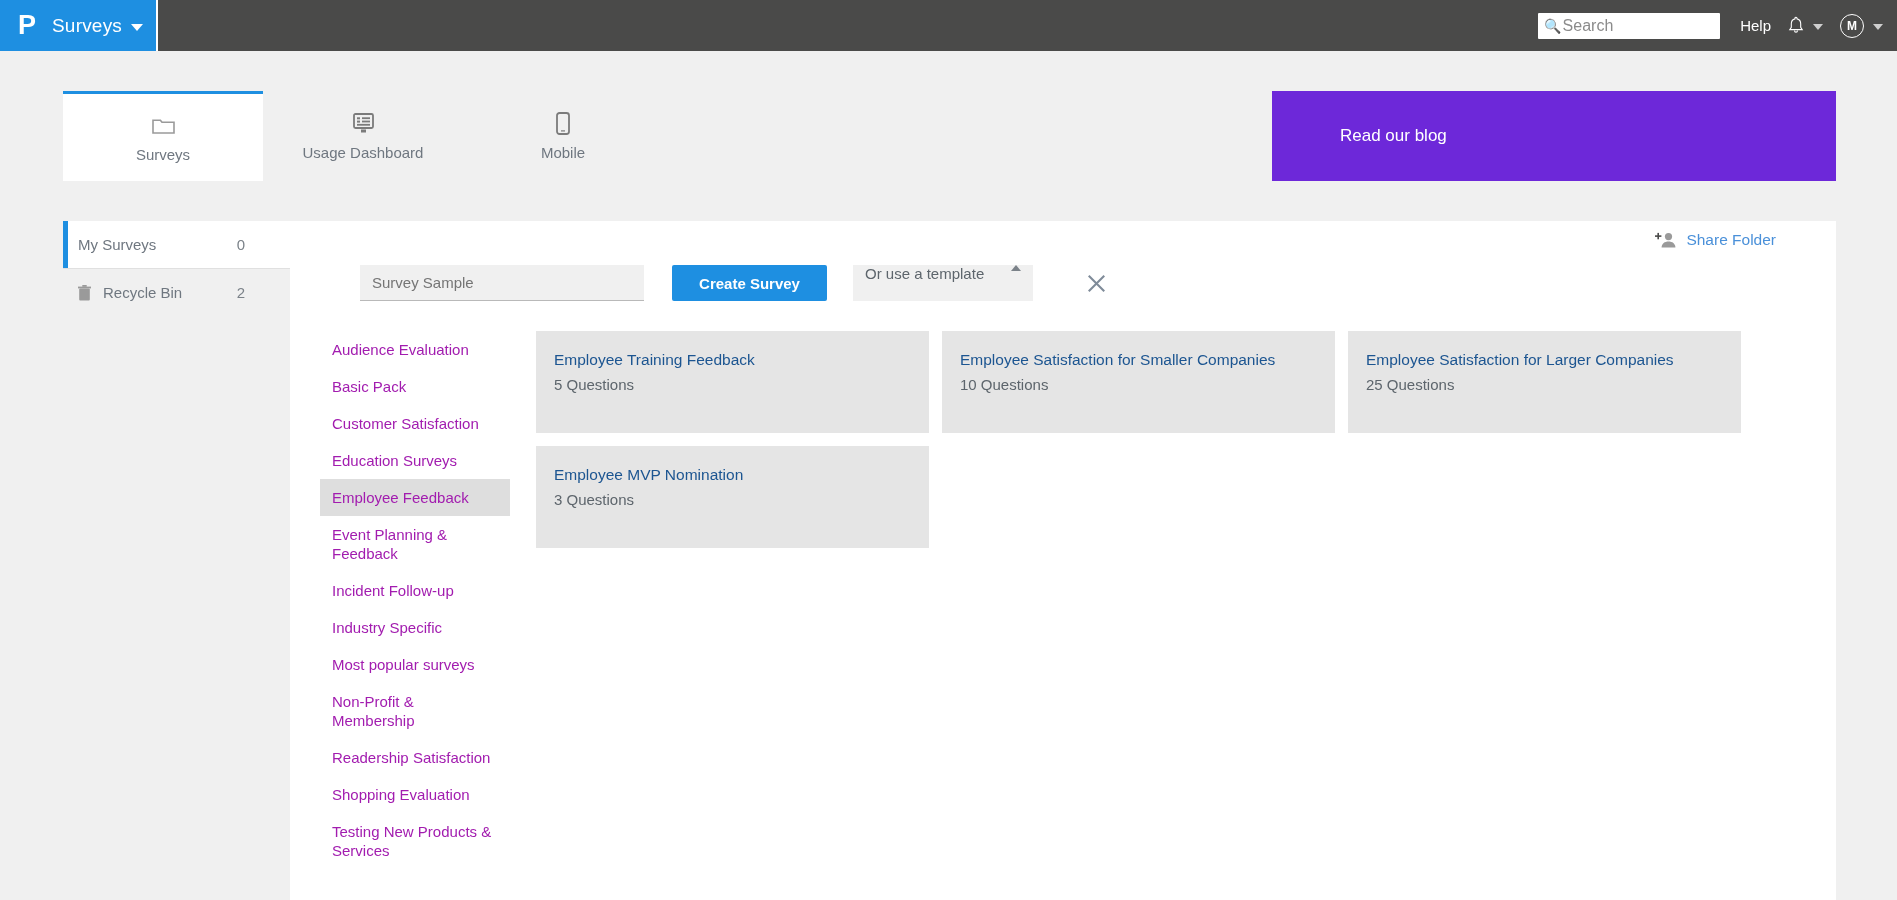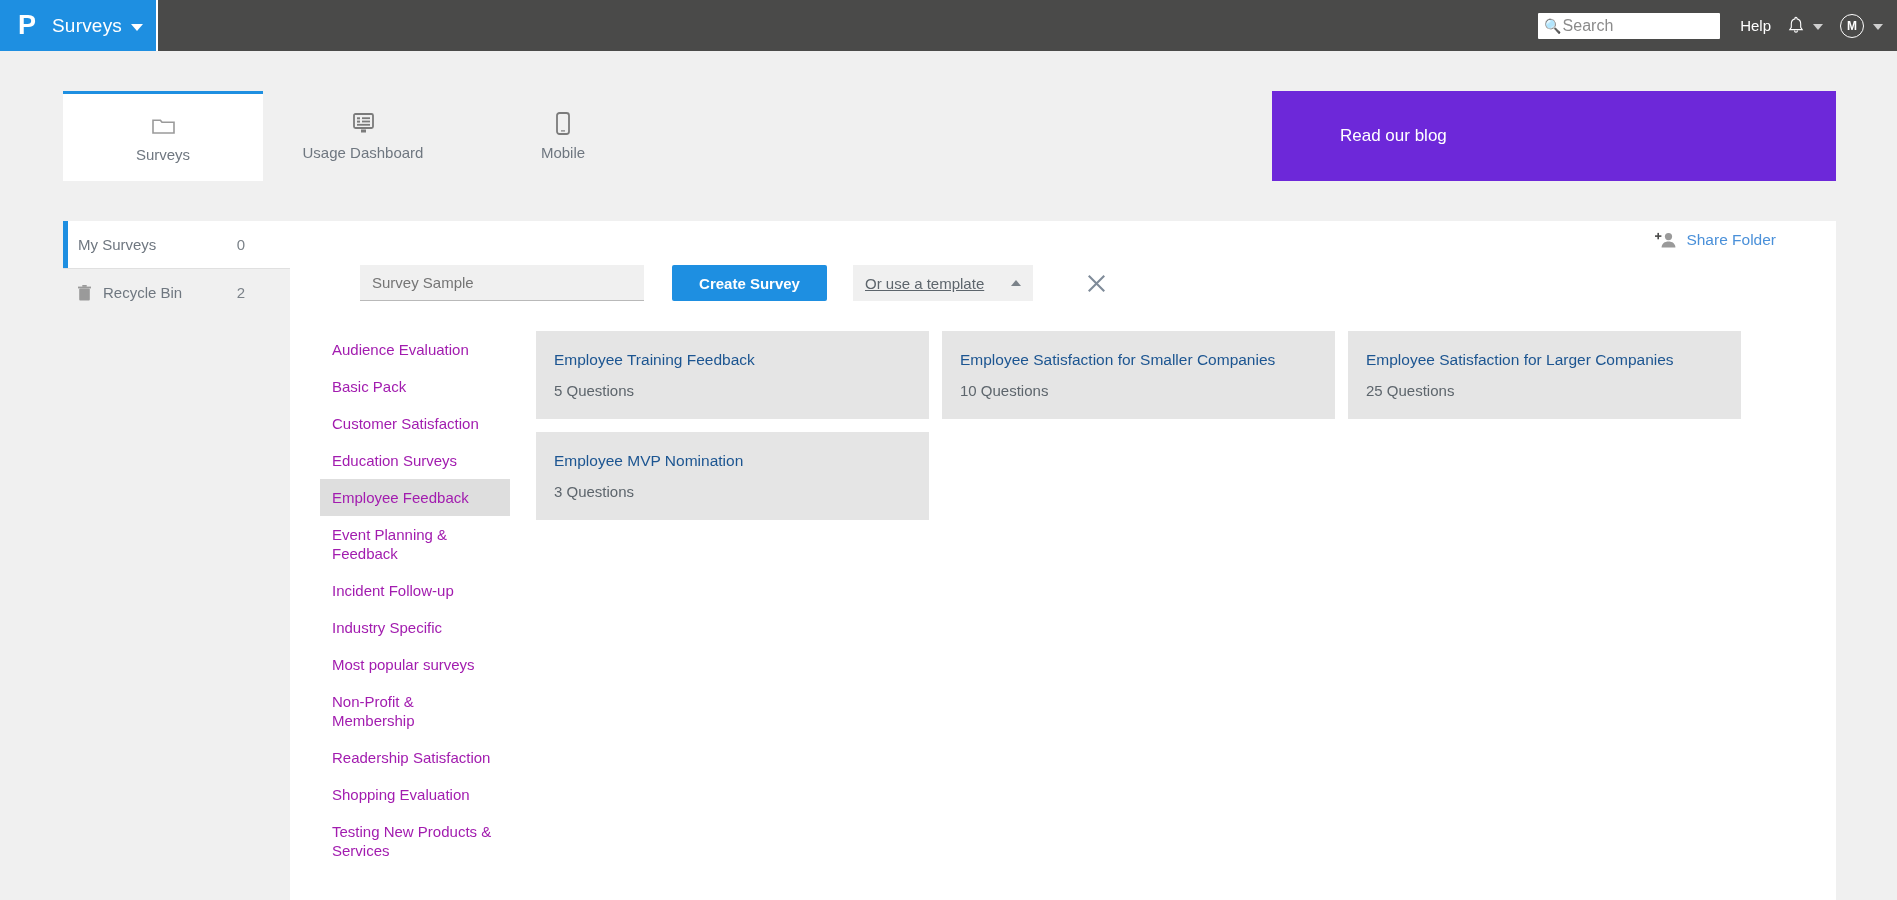--- a/index.html
+++ b/index.html
@@ -160,22 +160,22 @@
     font-family: "Liberation Sans", sans-serif; outline: none;
   }
   .create-btn {
     margin-left: 28px; width: 155px; height: 36px;
     background: #1e8fe1; color: #ffffff; border: 0;
     font-size: 15px; font-weight: bold; cursor: pointer;
     font-family: "Liberation Sans", sans-serif; border-radius: 2px;
   }
   .template-select {
     margin-left: 26px; width: 180px; height: 36px;
-    background: #f0f0f0; display: flex; align-items: center;
-    padding: 0 12px; font-size: 15px; color: #5d656c; cursor: pointer; text-decoration: underline;
+    background: #f0f0f0; display: flex; align-items: flex-start;
+    padding: 0 12px; font-size: 15px; color: #5d656c; cursor: pointer;
   }
   .caret-up {
     margin-left: auto; width: 0; height: 0;
     border-left: 5px solid transparent;
     border-right: 5px solid transparent;
     border-bottom: 6px solid #7b8289;
   }
   .close-x {
     margin-left: 52px; width: 22px; height: 22px;
     display: flex; align-items: center; justify-content: center;
@@ -191,28 +191,28 @@
     padding: 9px 12px; font-size: 15px; color: #a21caf;
     cursor: pointer; line-height: 19px;
   }
   .cat-item.selected { background: #dedede; }
 
   .cards {
     margin-left: 26px; display: flex; flex-wrap: wrap;
     gap: 13px; align-content: flex-start; width: 1300px;
   }
   .card {
-    width: 393px; height: 88px; background: #e5e5e5;
+    width: 393px; height: 102px; background: #e5e5e5;
     padding: 18px 18px 0 18px; cursor: pointer;
   }
   .card-title {
     color: #1c5591; font-size: 15.5px; line-height: 21px;
   }
   .card-sub {
-    color: #5d656c; font-size: 15px; margin-top: 12px;
+    color: #5d656c; font-size: 15px; margin-top: 6px;
   }
 </style>
 </head>
 <body>
 
 <div class="topnav">
   <div class="brand">
     <span class="brand-logo">P</span>
     <span class="brand-label">Surveys</span>
     <span class="caret-down"></span>

